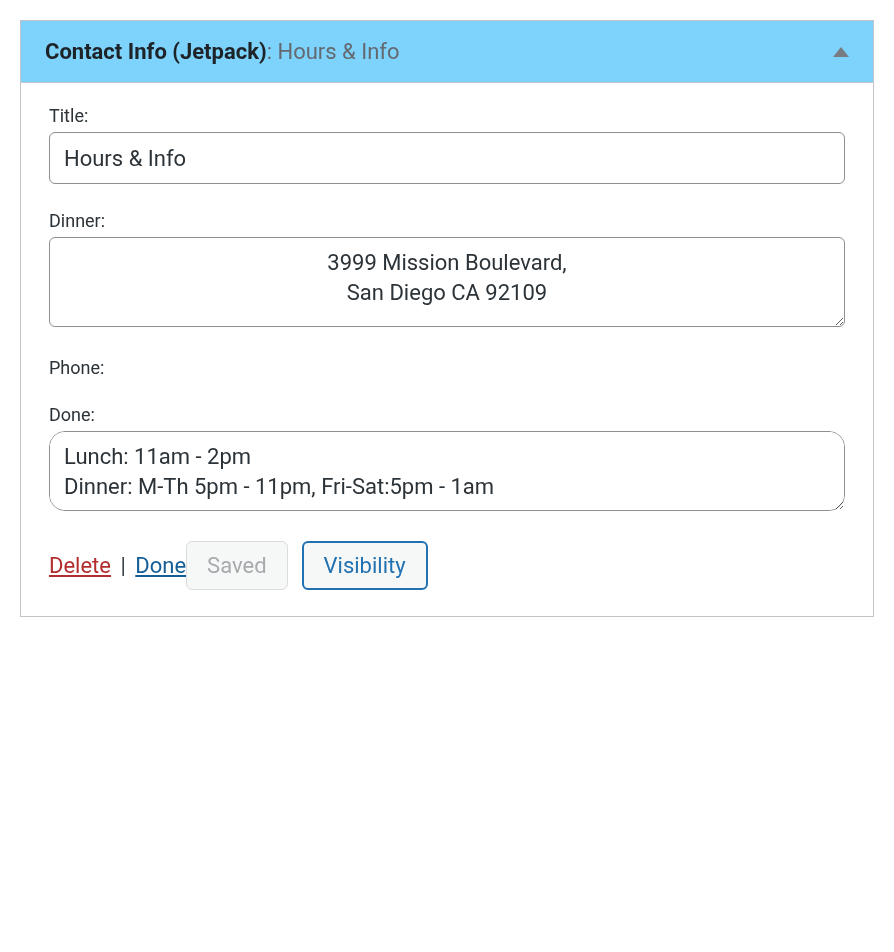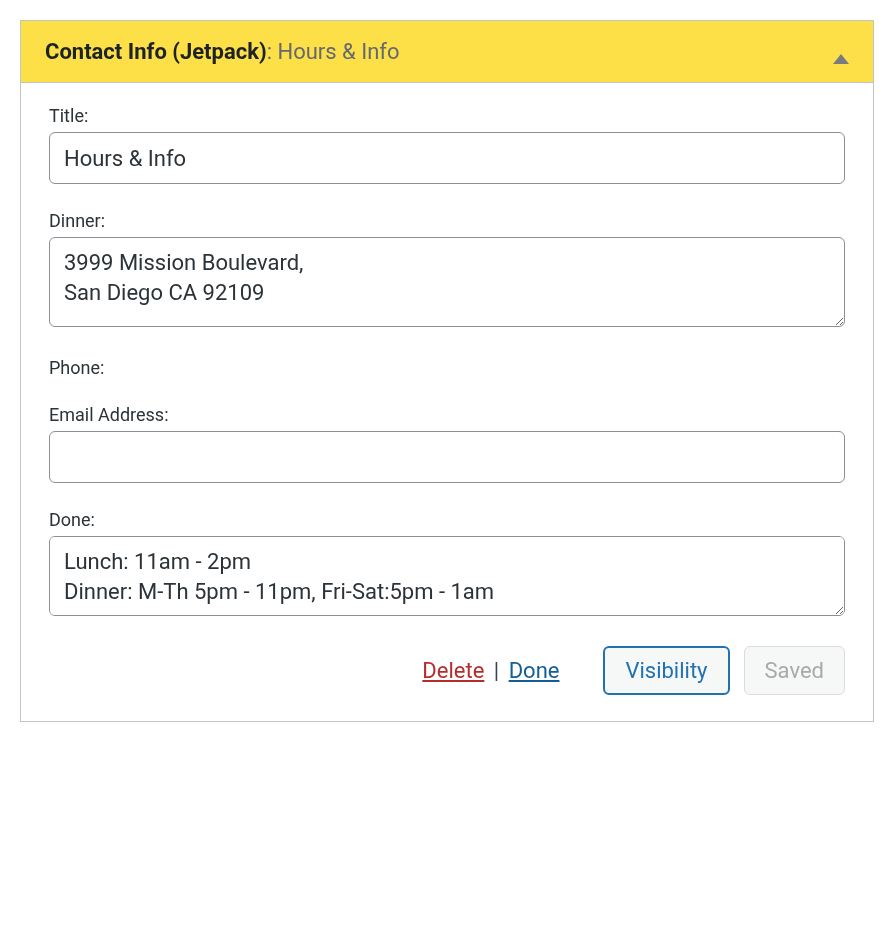--- a/index.html
+++ b/index.html
@@ -11,25 +11,25 @@
     font-family: -apple-system, BlinkMacSystemFont, "Segoe UI", Roboto, Helvetica, Arial, sans-serif;
     background: #fff;
     color: #1e1e1e;
   }
   .widget {
     width: 854px;
     border: 1px solid #c3c4c7;
     background: #fff;
   }
   .widget-header {
-    background: #fde047;
+    background: #7dd3fc;
     border-bottom: 1px solid #c3c4c7;
     padding: 18px 24px;
     display: flex;
-    align-items: flex-end;
+    align-items: center;
     justify-content: space-between;
     cursor: pointer;
   }
   .widget-title {
     font-size: 22px;
     font-weight: 700;
     color: #1d2327;
   }
   .widget-subtitle {
     font-weight: 400;
@@ -70,30 +70,31 @@
   }
   .text-input {
     height: 52px;
   }
   .textarea-input {
     resize: both;
     min-height: 80px;
   }
   .textarea-address {
     height: 90px;
+    text-align: center;
   }
   .textarea-hours {
     height: 68px;
+    border-radius: 16px;
   }
   .widget-footer {
     display: flex;
     align-items: center;
-    justify-content: flex-end;
+    justify-content: flex-start;
     margin-top: 10px;
-    gap: 44px;
   }
   .footer-left {
     font-size: 22px;
   }
   .link-delete {
     color: #b32d2e;
     text-decoration: underline;
     cursor: pointer;
   }
   .link-separator {
@@ -150,35 +151,31 @@
     <div class="field-group">
       <label class="field-label">Dinner:</label>
       <textarea class="textarea-input textarea-address" style="">3999 Mission Boulevard,
 San Diego CA 92109</textarea>
     </div>
 
     <div class="field-group">
       <label class="field-label">Phone:</label>
     </div>
 
-    <div class="field-group">
-      <label class="field-label">Email Address:</label>
-      <input type="text" class="text-input" value="" style="">
-    </div>
 
     <div class="field-group">
       <label class="field-label">Done:</label>
       <textarea class="textarea-input textarea-hours" style="">Lunch: 11am - 2pm
 Dinner: M-Th 5pm - 11pm, Fri-Sat:5pm - 1am</textarea>
     </div>
 
     <div class="widget-footer">
       <div class="footer-left">
         <a class="link-delete">Delete</a><span class="link-separator"> | </span><a class="link-done">Done</a>
       </div>
       <div class="footer-right">
+        <button class="btn btn-saved" disabled="">Saved</button>
         <button class="btn btn-visibility">Visibility</button>
-        <button class="btn btn-saved" disabled="">Saved</button>
       </div>
     </div>
 
   </div>
 </div>
 
 </body></html>

